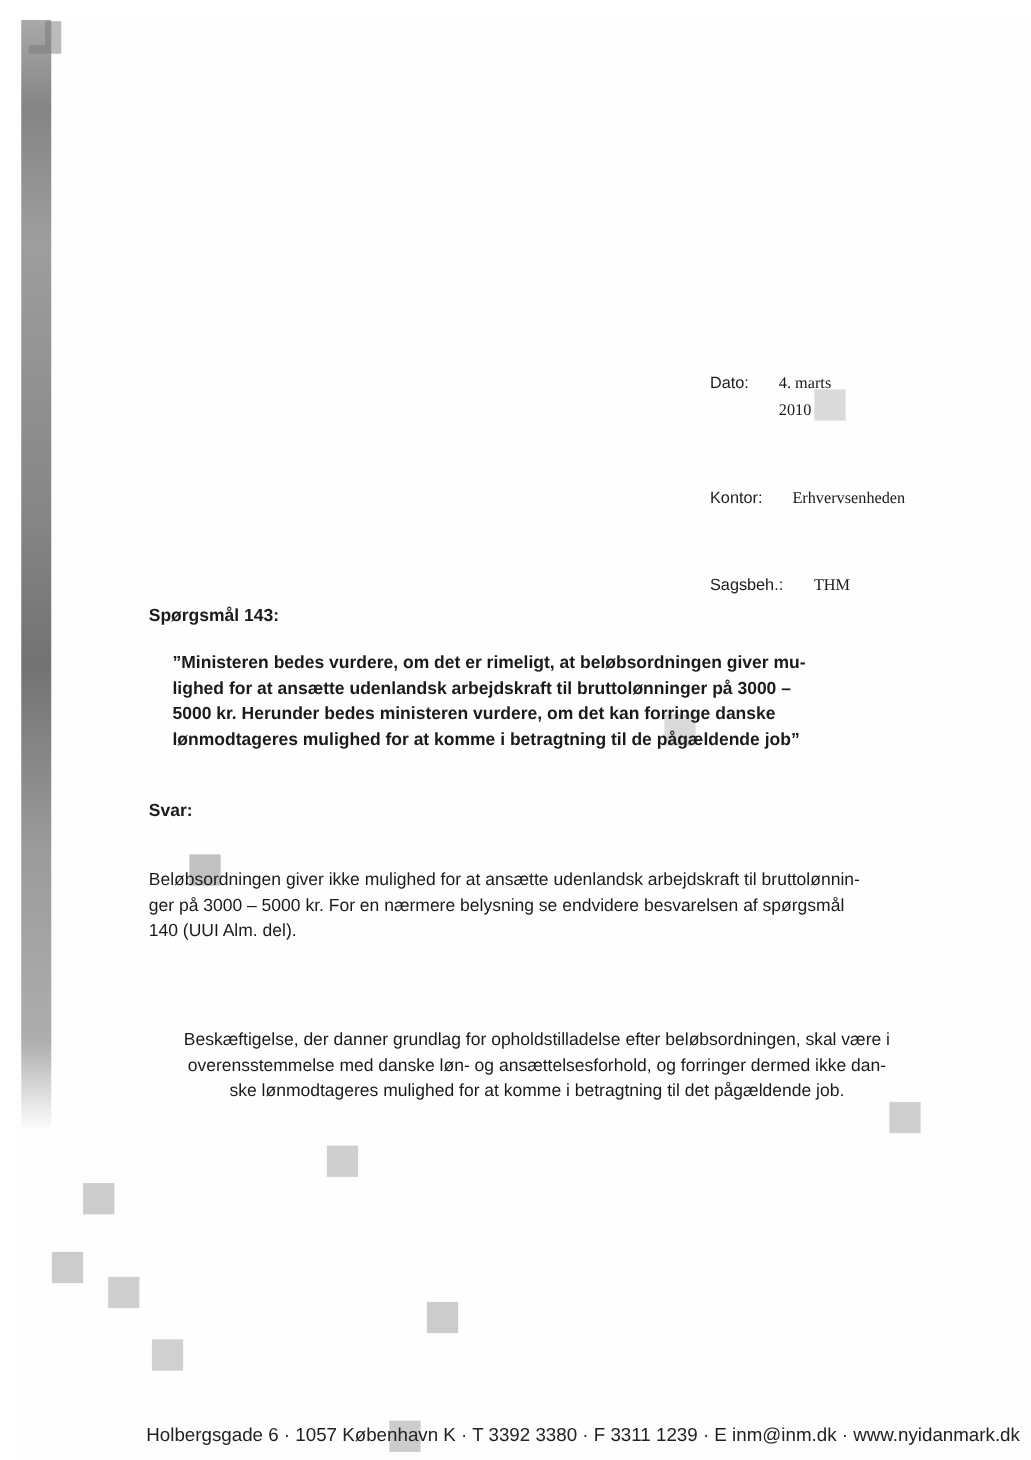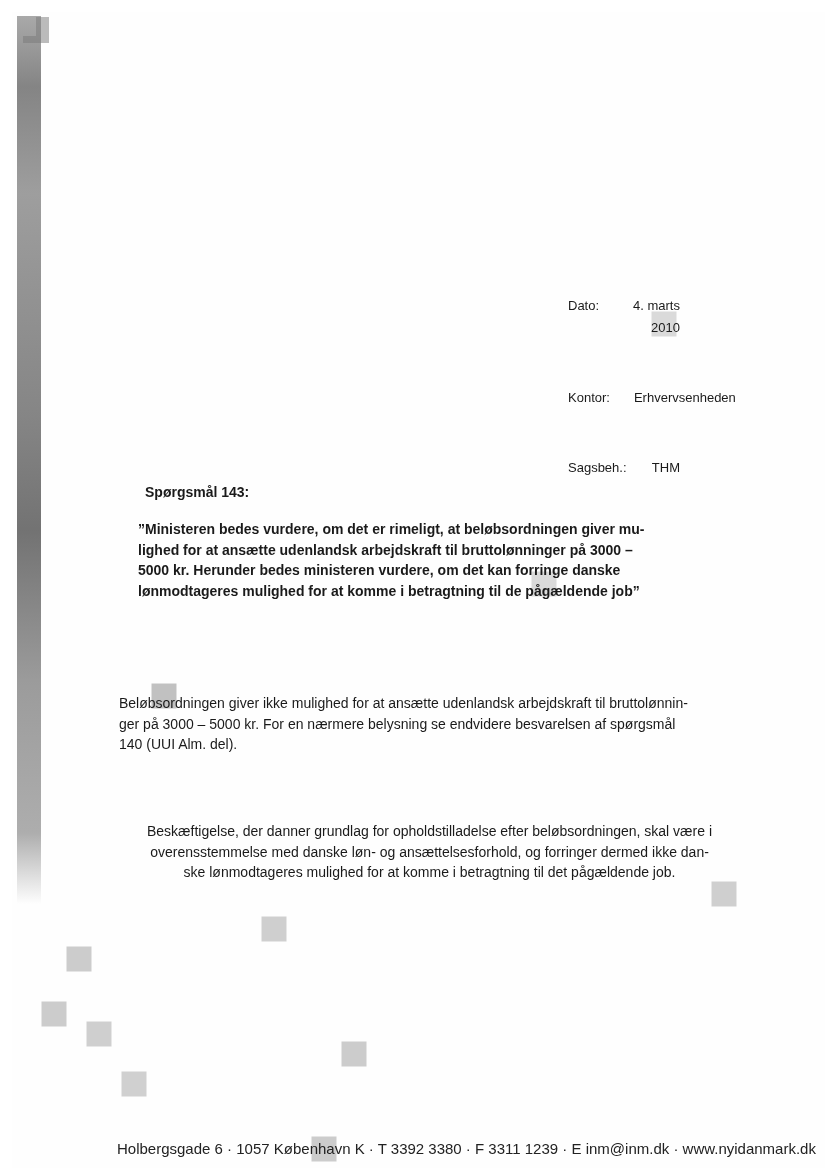--- a/index.html
+++ b/index.html
@@ -51,28 +51,28 @@
       12px 6px 0 1px rgba(120,120,120,.5);
   }
 
   
   .meta {
     position: absolute; left: 520px; top: 247px; width: 184px;
     font-size: 13px; line-height: 22px;
   }
   .meta-row { display: flex; justify-content: space-between; }
   .meta-label { text-align: left; }
-  .meta-value { text-align: right; }
+  .meta-value { text-align: left; font-family: Liberation Serif, serif; }
 
   
   .txt { position: absolute; left: 95px; width: 645px; font-size: 14px; line-height: 20.5px; white-space: pre-line; }
   .bold { font-weight: bold; }
 
   .heading   { top: 385px; }
-  .q-label   { top: 458px; margin-left: 26px; }
+  .q-label   { top: 458px; }
   .quote     { top: 495px; margin-left: 19px; }
   .a-label   { top: 614px; }
   .para1     { top: 669px; }
   .para2     { top: 797px; text-align: center; }
 
   .footer {
     position: absolute; left: 93px; top: 1117px; width: 640px;
     font-size: 15px; line-height: 16px; color: #222;
     white-space: nowrap;
   }
@@ -103,20 +103,21 @@
   </div>
 
 
   <div class="txt bold q-label">Spørgsmål 143:</div>
 
   <div class="txt bold quote">”Ministeren bedes vurdere, om det er rimeligt, at beløbsordningen giver mu-
 lighed for at ansætte udenlandsk arbejdskraft til bruttolønninger på 3000 –
 5000 kr. Herunder bedes ministeren vurdere, om det kan forringe danske
 lønmodtageres mulighed for at komme i betragtning til de pågældende job”</div>
 
+  <div class="txt bold a-label">Svar:</div>
 
   <div class="txt para1">Beløbsordningen giver ikke mulighed for at ansætte udenlandsk arbejdskraft til bruttolønnin-
 ger på 3000 – 5000 kr. For en nærmere belysning se endvidere besvarelsen af spørgsmål
 140 (UUI Alm. del).</div>
 
   <div class="txt para2">Beskæftigelse, der danner grundlag for opholdstilladelse efter beløbsordningen, skal være i
 overensstemmelse med danske løn- og ansættelsesforhold, og forringer dermed ikke dan-
 ske lønmodtageres mulighed for at komme i betragtning til det pågældende job.</div>
 
   <div class="footer">Holbergsgade 6 · 1057 København K · T 3392 3380 · F 3311 1239 · E inm@inm.dk · www.nyidanmark.dk</div>

